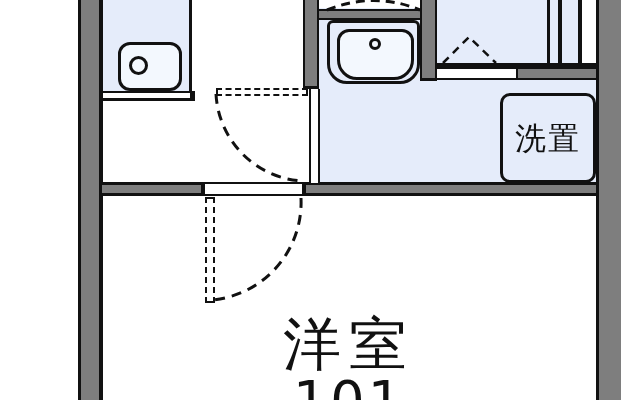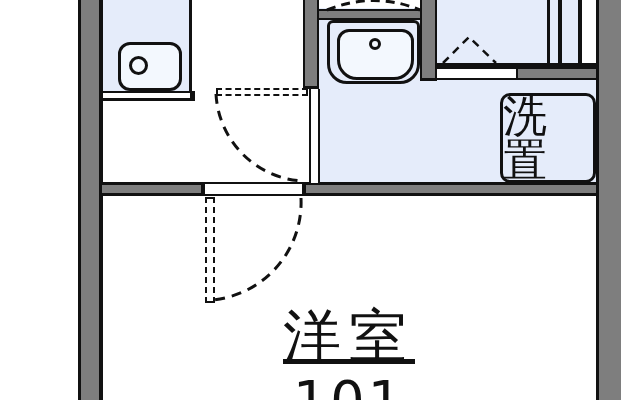--- a/index.html
+++ b/index.html
@@ -56,23 +56,23 @@
   .washroom-door-frame{ left:309px; top:89px; width:11px; height:94px; background:var(--bg);
               border-left:2px solid var(--ink); border-right:2px solid var(--ink); }
 
   
   .upper-door-panel{ left:216px; top:88px; width:92px; height:8px; border:2px dashed var(--ink); background:transparent; }
   .lower-door-panel{ left:205px; top:197px; width:10px; height:106px; border:2px dashed var(--ink); background:transparent; }
 
   
   .washer-box{ left:500px; top:93px; width:96px; height:90px; background:var(--floor);
                border:3px solid var(--ink); border-radius:10px; display:flex; align-items:center; justify-content:center; }
-  .washer-text{ font-family:"DejaVu Sans",sans-serif; font-size:44px; letter-spacing:2px; color:var(--text); line-height:1; }
-  .room-label{ left:102px; top:307px; width:494px; text-align:center; font-family:"DejaVu Sans",sans-serif;
-               font-size:58px; letter-spacing:8px; line-height:1; color:var(--text);text-decoration:underline; }
+  .washer-text{ font-family:"DejaVu Sans",sans-serif; font-size:31px; letter-spacing:2px; color:var(--text); line-height:1; }
+  .room-label{ left:102px; top:315px; width:494px; text-align:center; font-family:"DejaVu Sans",sans-serif;
+               font-size:58px; letter-spacing:8px; line-height:1; color:var(--text); }
   .room-number{ left:102px; top:374px; width:494px; text-align:center; font-family:"DejaVu Sans",sans-serif;
                font-size:54px; letter-spacing:3px; line-height:1; color:var(--text); }
 
   .svg-overlay{ left:0; top:0; width:640px; height:400px; pointer-events:none; }
 </style>
 </head>
 <body>
 
 <div class="stage">
 

